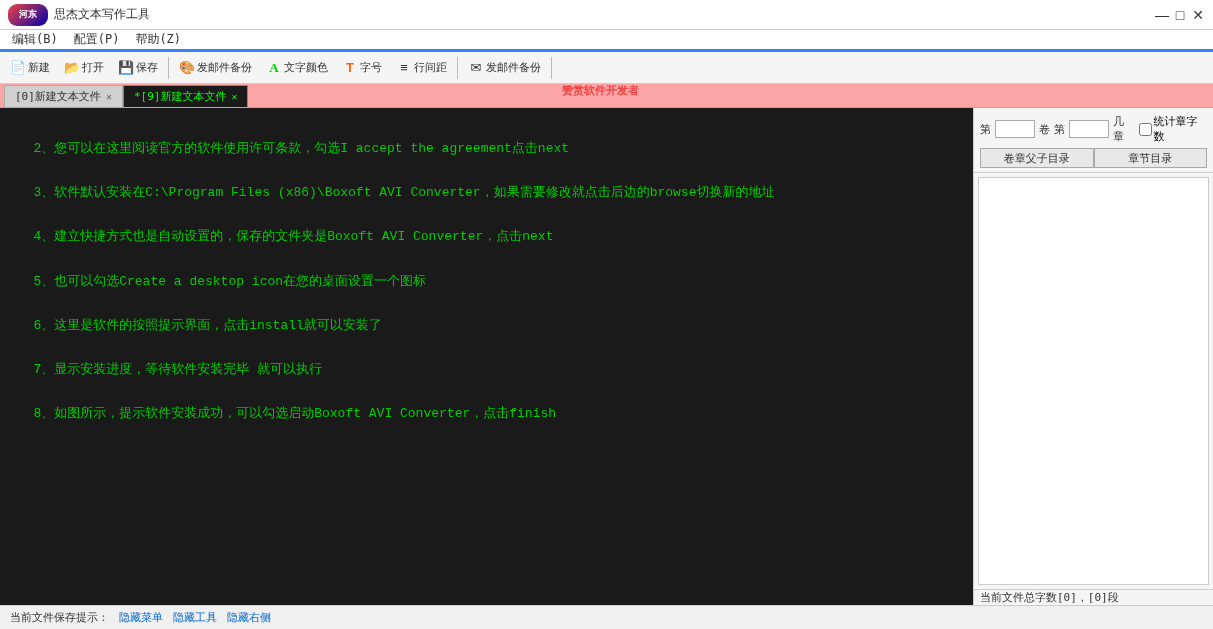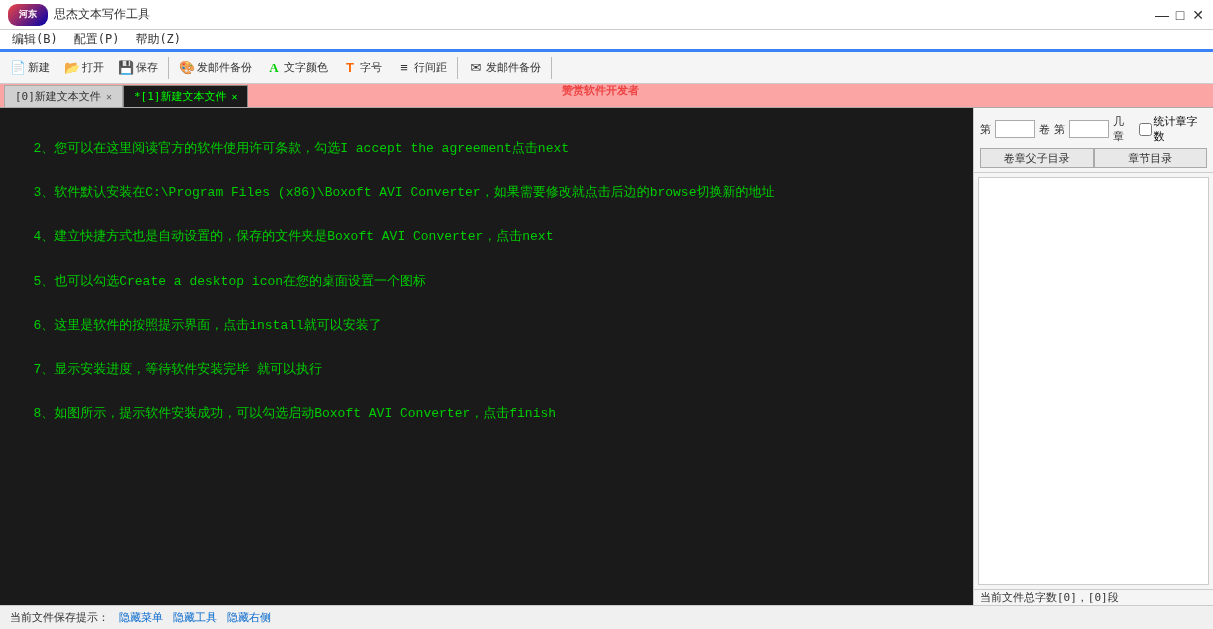--- a/index.html
+++ b/index.html
@@ -314,21 +314,21 @@
     <span>赞赏软件开发者</span>
   </button>
 </div>
 
 <div class="tabs-bar">
   <div class="tab">
     <span>[0]新建文本文件</span>
     <span class="tab-close">✕</span>
   </div>
   <div class="tab active">
-    <span>*[1]新建文本文件</span>
+    <span>*[9]新建文本文件</span>
     <span class="tab-close">✕</span>
   </div>
 </div>
 
 <div class="main-area">
 
   <div class="editor" id="editor-content">
       <div class="editor-line">&nbsp;</div>
       <div class="editor-line">   2、您可以在这里阅读官方的软件使用许可条款，勾选I accept the agreement点击next</div>
       <div class="editor-line">&nbsp;</div>

